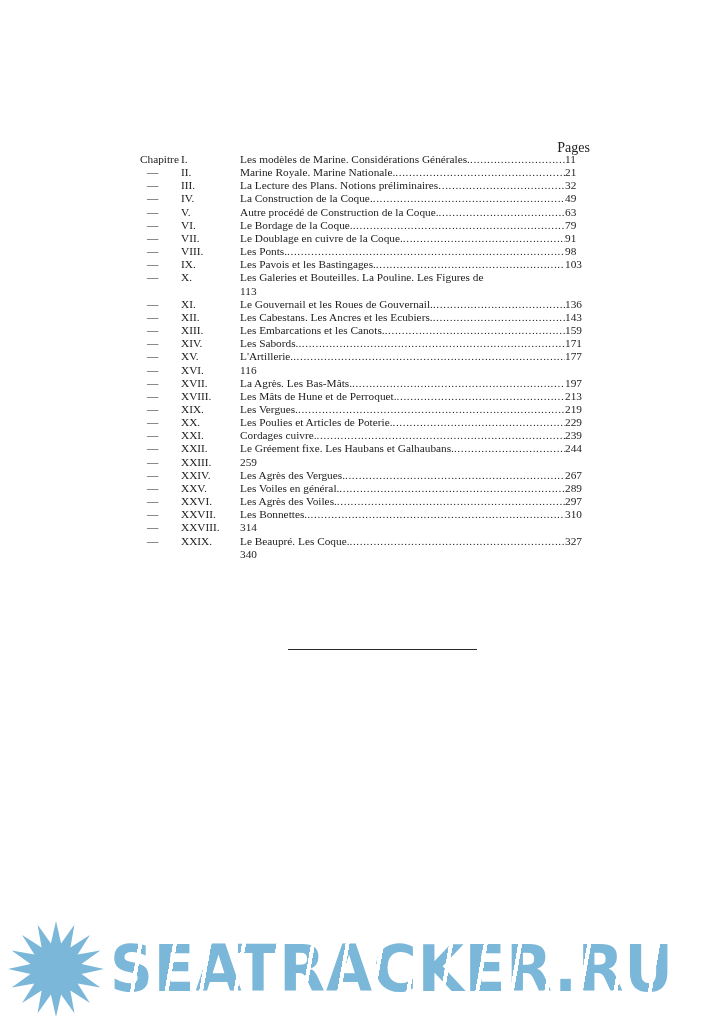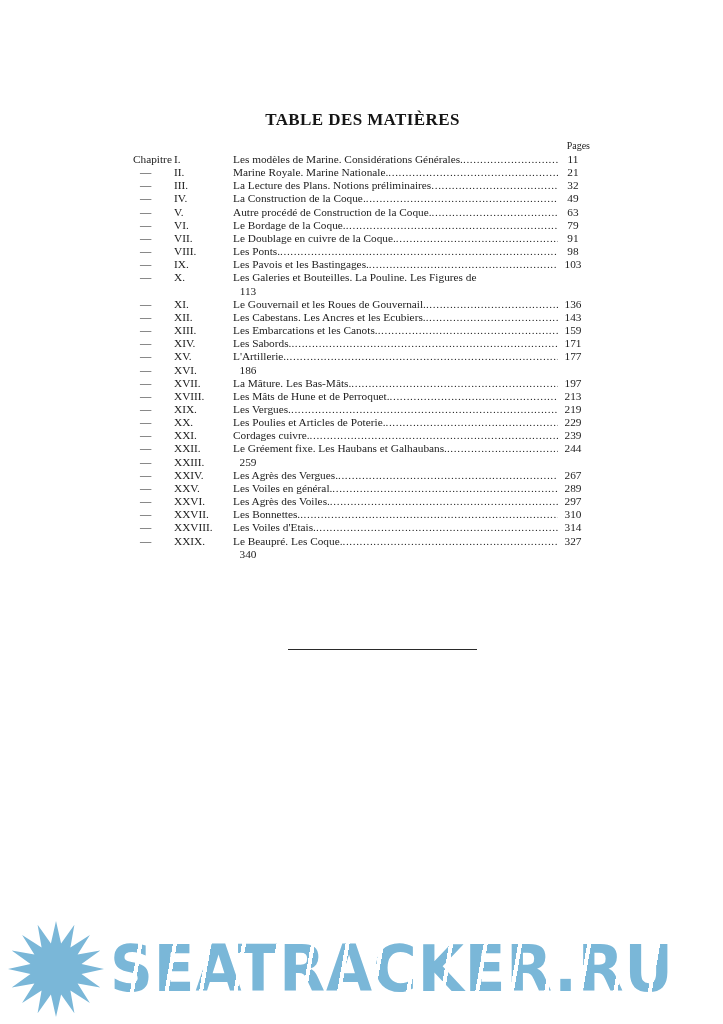--- a/index.html
+++ b/index.html
@@ -20,40 +20,40 @@
     text-align: center;
     font-size: 17px;
     font-weight: bold;
     letter-spacing: 0.4px;
     color: #151515;
   }
   .pages-header {
     position: absolute;
     top: 140px; left: 135px; width: 455px;
     text-align: right;
-    font-size: 10px;
+    font-size: 14px;
     color: #222222;
   }
   .toc {
     position: absolute;
-    top: 153px; left: 133px; width: 455px;
+    top: 153px; left: 140px; width: 455px;
     font-size: 11.3px;
     color: #1c1c1c;
   }
   .toc-row { display: flex; align-items: baseline; line-height: 13.15px; }
   .col-prefix { width: 41px; flex: none; }
   .col-prefix.dash { text-indent: 7px; }
   .col-numeral { width: 59px; flex: none; }
   .col-title { flex: 1; min-width: 0; display: flex; align-items: baseline; overflow: hidden; }
   .title-text { white-space: nowrap; font-family: Liberation Serif, serif; }
   .dots { flex: 1; min-width: 0; overflow: hidden; white-space: nowrap; letter-spacing: 0.6px; }
   .dots::after {
     content: "......................................................................................................................";
   }
-  .col-page { width: 30px; flex: none; text-align: center; }
+  .col-page { width: 30px; flex: none; text-align: left; }
   .separator {
     position: absolute;
     top: 649px; left: 288px;
     width: 189px; height: 1px;
     background: #2a2a2a;
   }
   .watermark {
     position: absolute;
     top: 918px; left: 6px;
     width: 717px; height: 102px;
@@ -76,21 +76,20 @@
     position: absolute; inset: 0;
     background: repeating-linear-gradient(100deg, transparent 0 30px, #ffffff 30px 34px);
     pointer-events: none;
   }
 </style>
 </head>
 <body>
 
 <div class="page">
 
-  <h1 class="doc-title">TABLE DES MATIÈRES</h1>
 
   <div class="pages-header">Pages</div>
 
   <div class="toc">
       <div class="toc-row">
         <span class="col-prefix">Chapitre</span>
         <span class="col-numeral">I.</span>
         <span class="col-title">
           <span class="title-text">Les modèles de Marine. Considérations Générales.</span>
           <span class="dots"></span>
@@ -223,27 +222,27 @@
         <span class="col-numeral">XV.</span>
         <span class="col-title">
           <span class="title-text">L'Artillerie.</span>
           <span class="dots"></span>
         </span>
         <span class="col-page">177</span>
       </div>
       <div class="toc-row">
         <span class="col-prefix dash">—</span>
         <span class="col-numeral">XVI.</span>
-        <span class="col-page">186</span>
+        <span class="col-page">116</span>
       </div>
       <div class="toc-row">
         <span class="col-prefix dash">—</span>
         <span class="col-numeral">XVII.</span>
         <span class="col-title">
-          <span class="title-text">La Mâture. Les Bas-Mâts.</span>
+          <span class="title-text">La Agrès. Les Bas-Mâts.</span>
           <span class="dots"></span>
         </span>
         <span class="col-page">197</span>
       </div>
       <div class="toc-row">
         <span class="col-prefix dash">—</span>
         <span class="col-numeral">XVIII.</span>
         <span class="col-title">
           <span class="title-text">Les Mâts de Hune et de Perroquet.</span>
           <span class="dots"></span>
@@ -323,24 +322,20 @@
         <span class="col-numeral">XXVII.</span>
         <span class="col-title">
           <span class="title-text">Les Bonnettes.</span>
           <span class="dots"></span>
         </span>
         <span class="col-page">310</span>
       </div>
       <div class="toc-row">
         <span class="col-prefix dash">—</span>
         <span class="col-numeral">XXVIII.</span>
-        <span class="col-title">
-          <span class="title-text">Les Voiles d'Etais.</span>
-          <span class="dots"></span>
-        </span>
         <span class="col-page">314</span>
       </div>
       <div class="toc-row">
         <span class="col-prefix dash">—</span>
         <span class="col-numeral">XXIX.</span>
         <span class="col-title">
           <span class="title-text">Le Beaupré. Les Coque.</span>
           <span class="dots"></span>
         </span>
         <span class="col-page">327</span>

